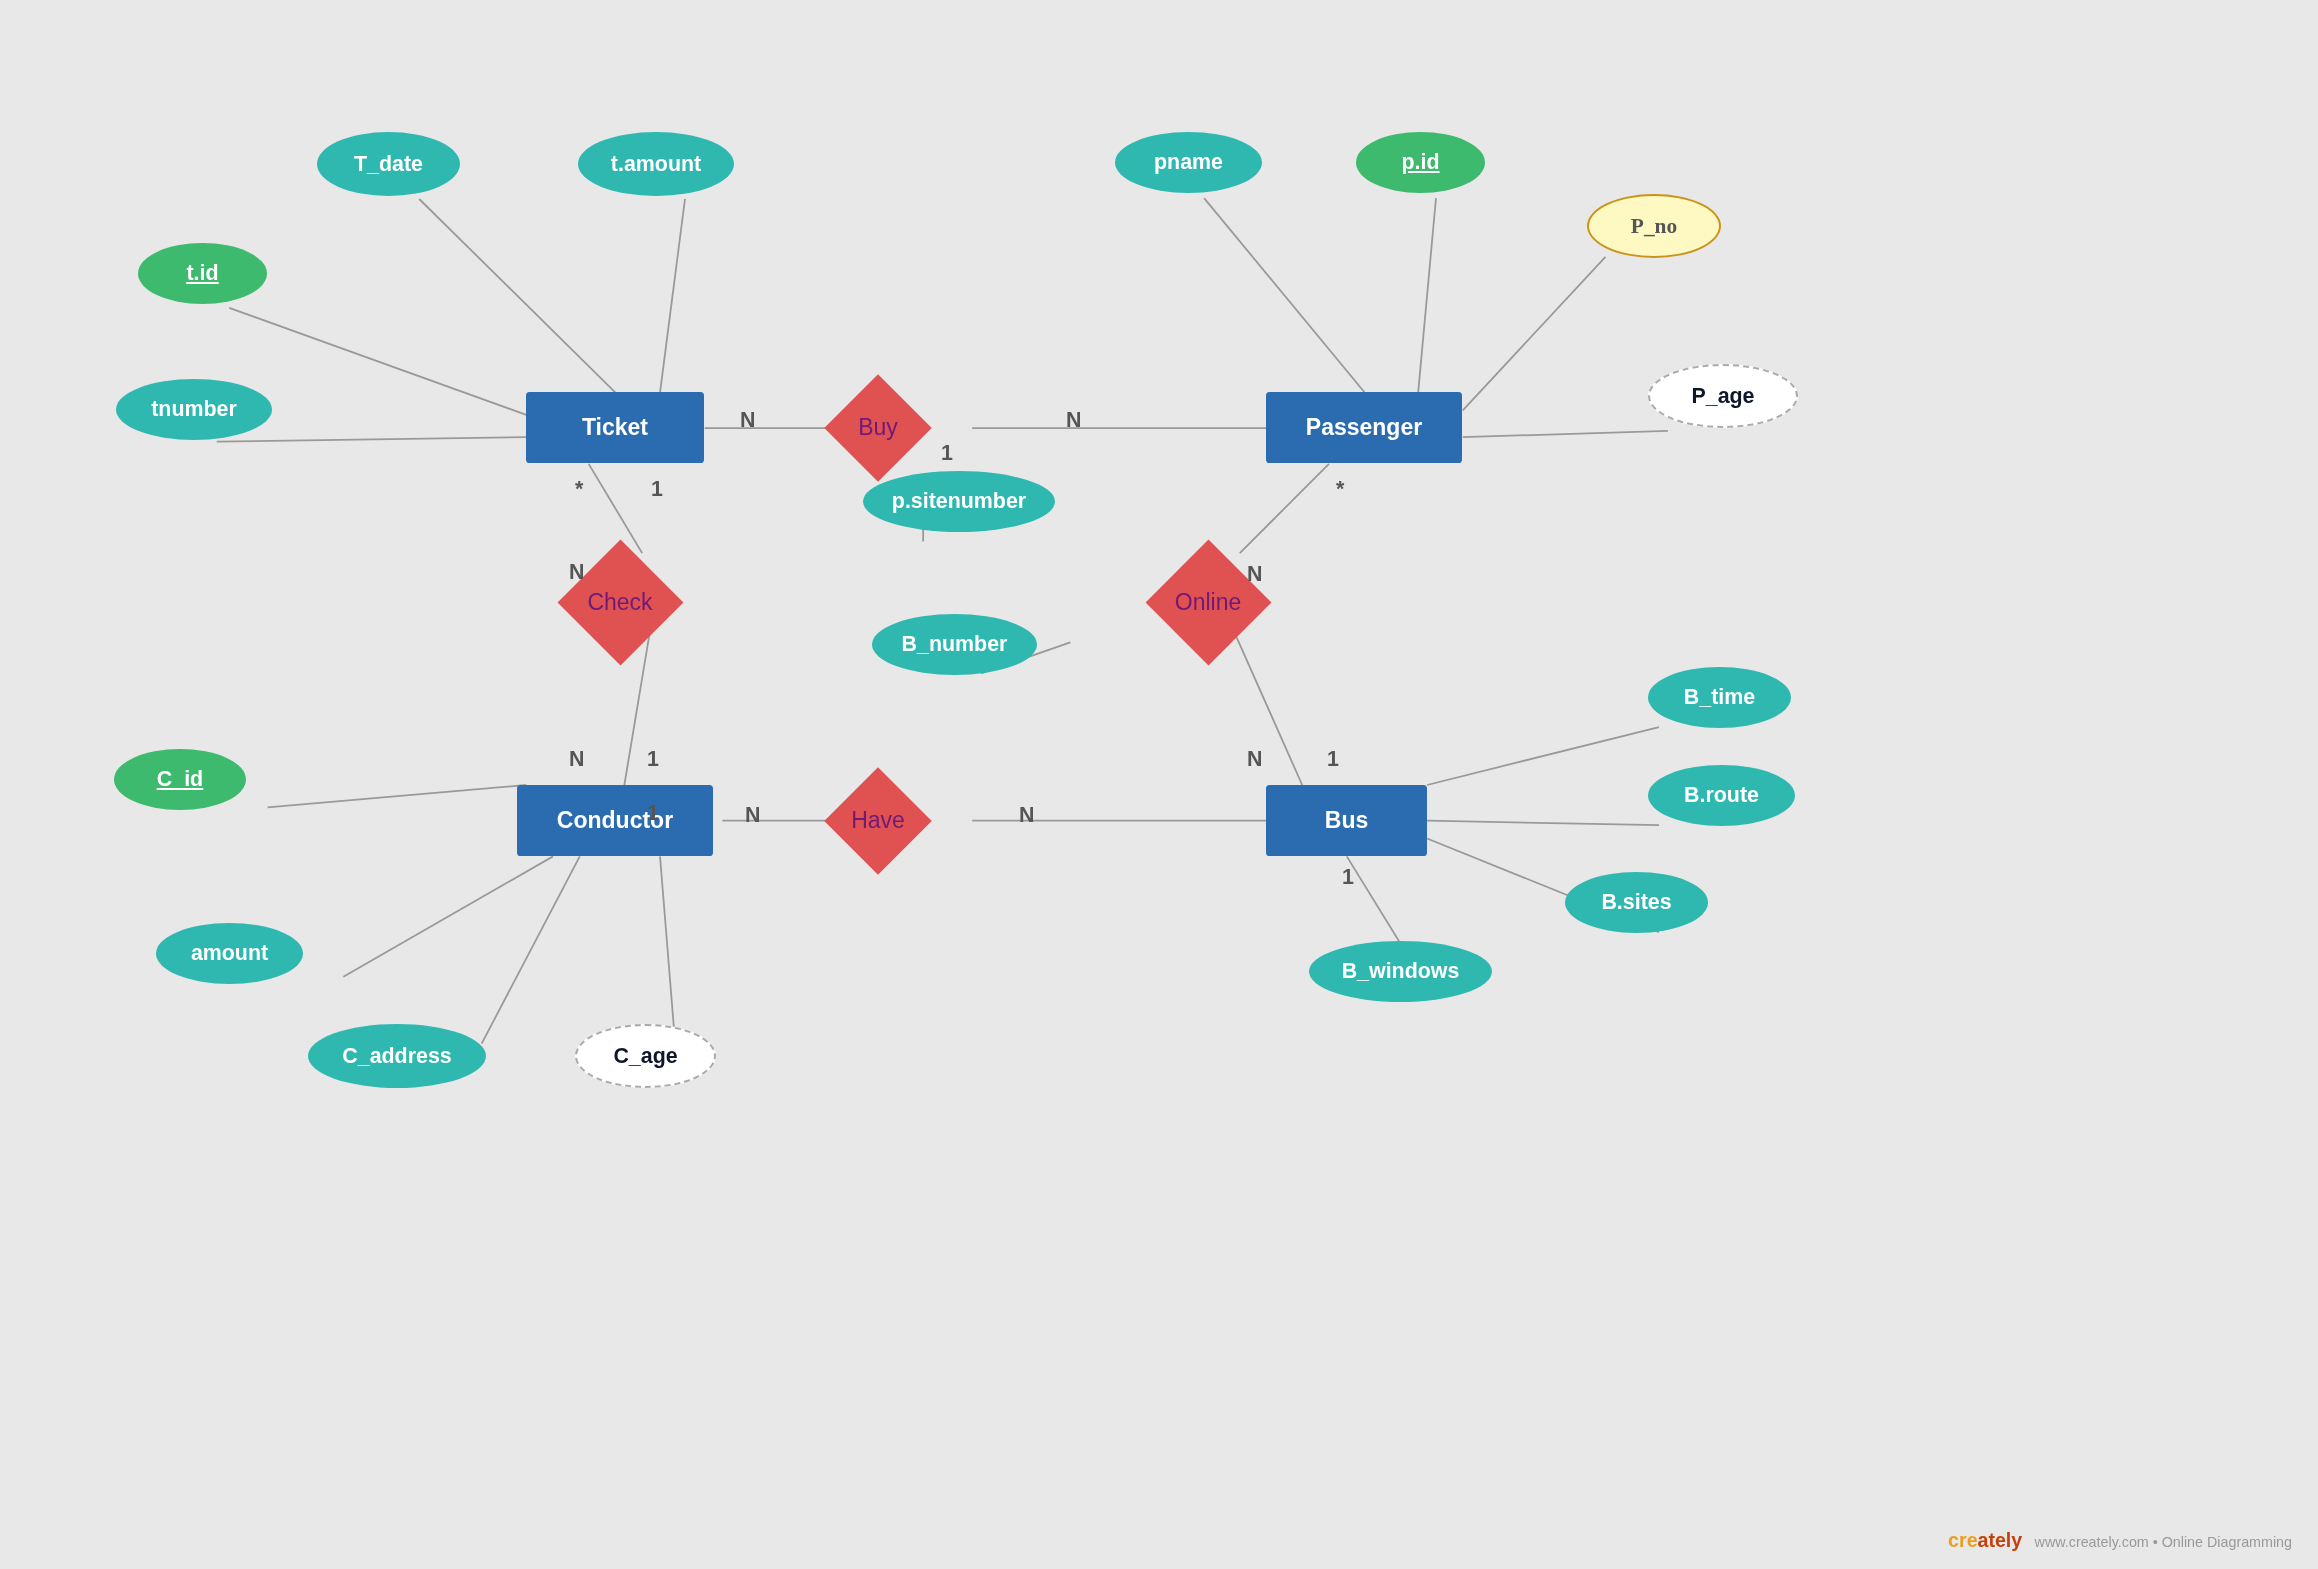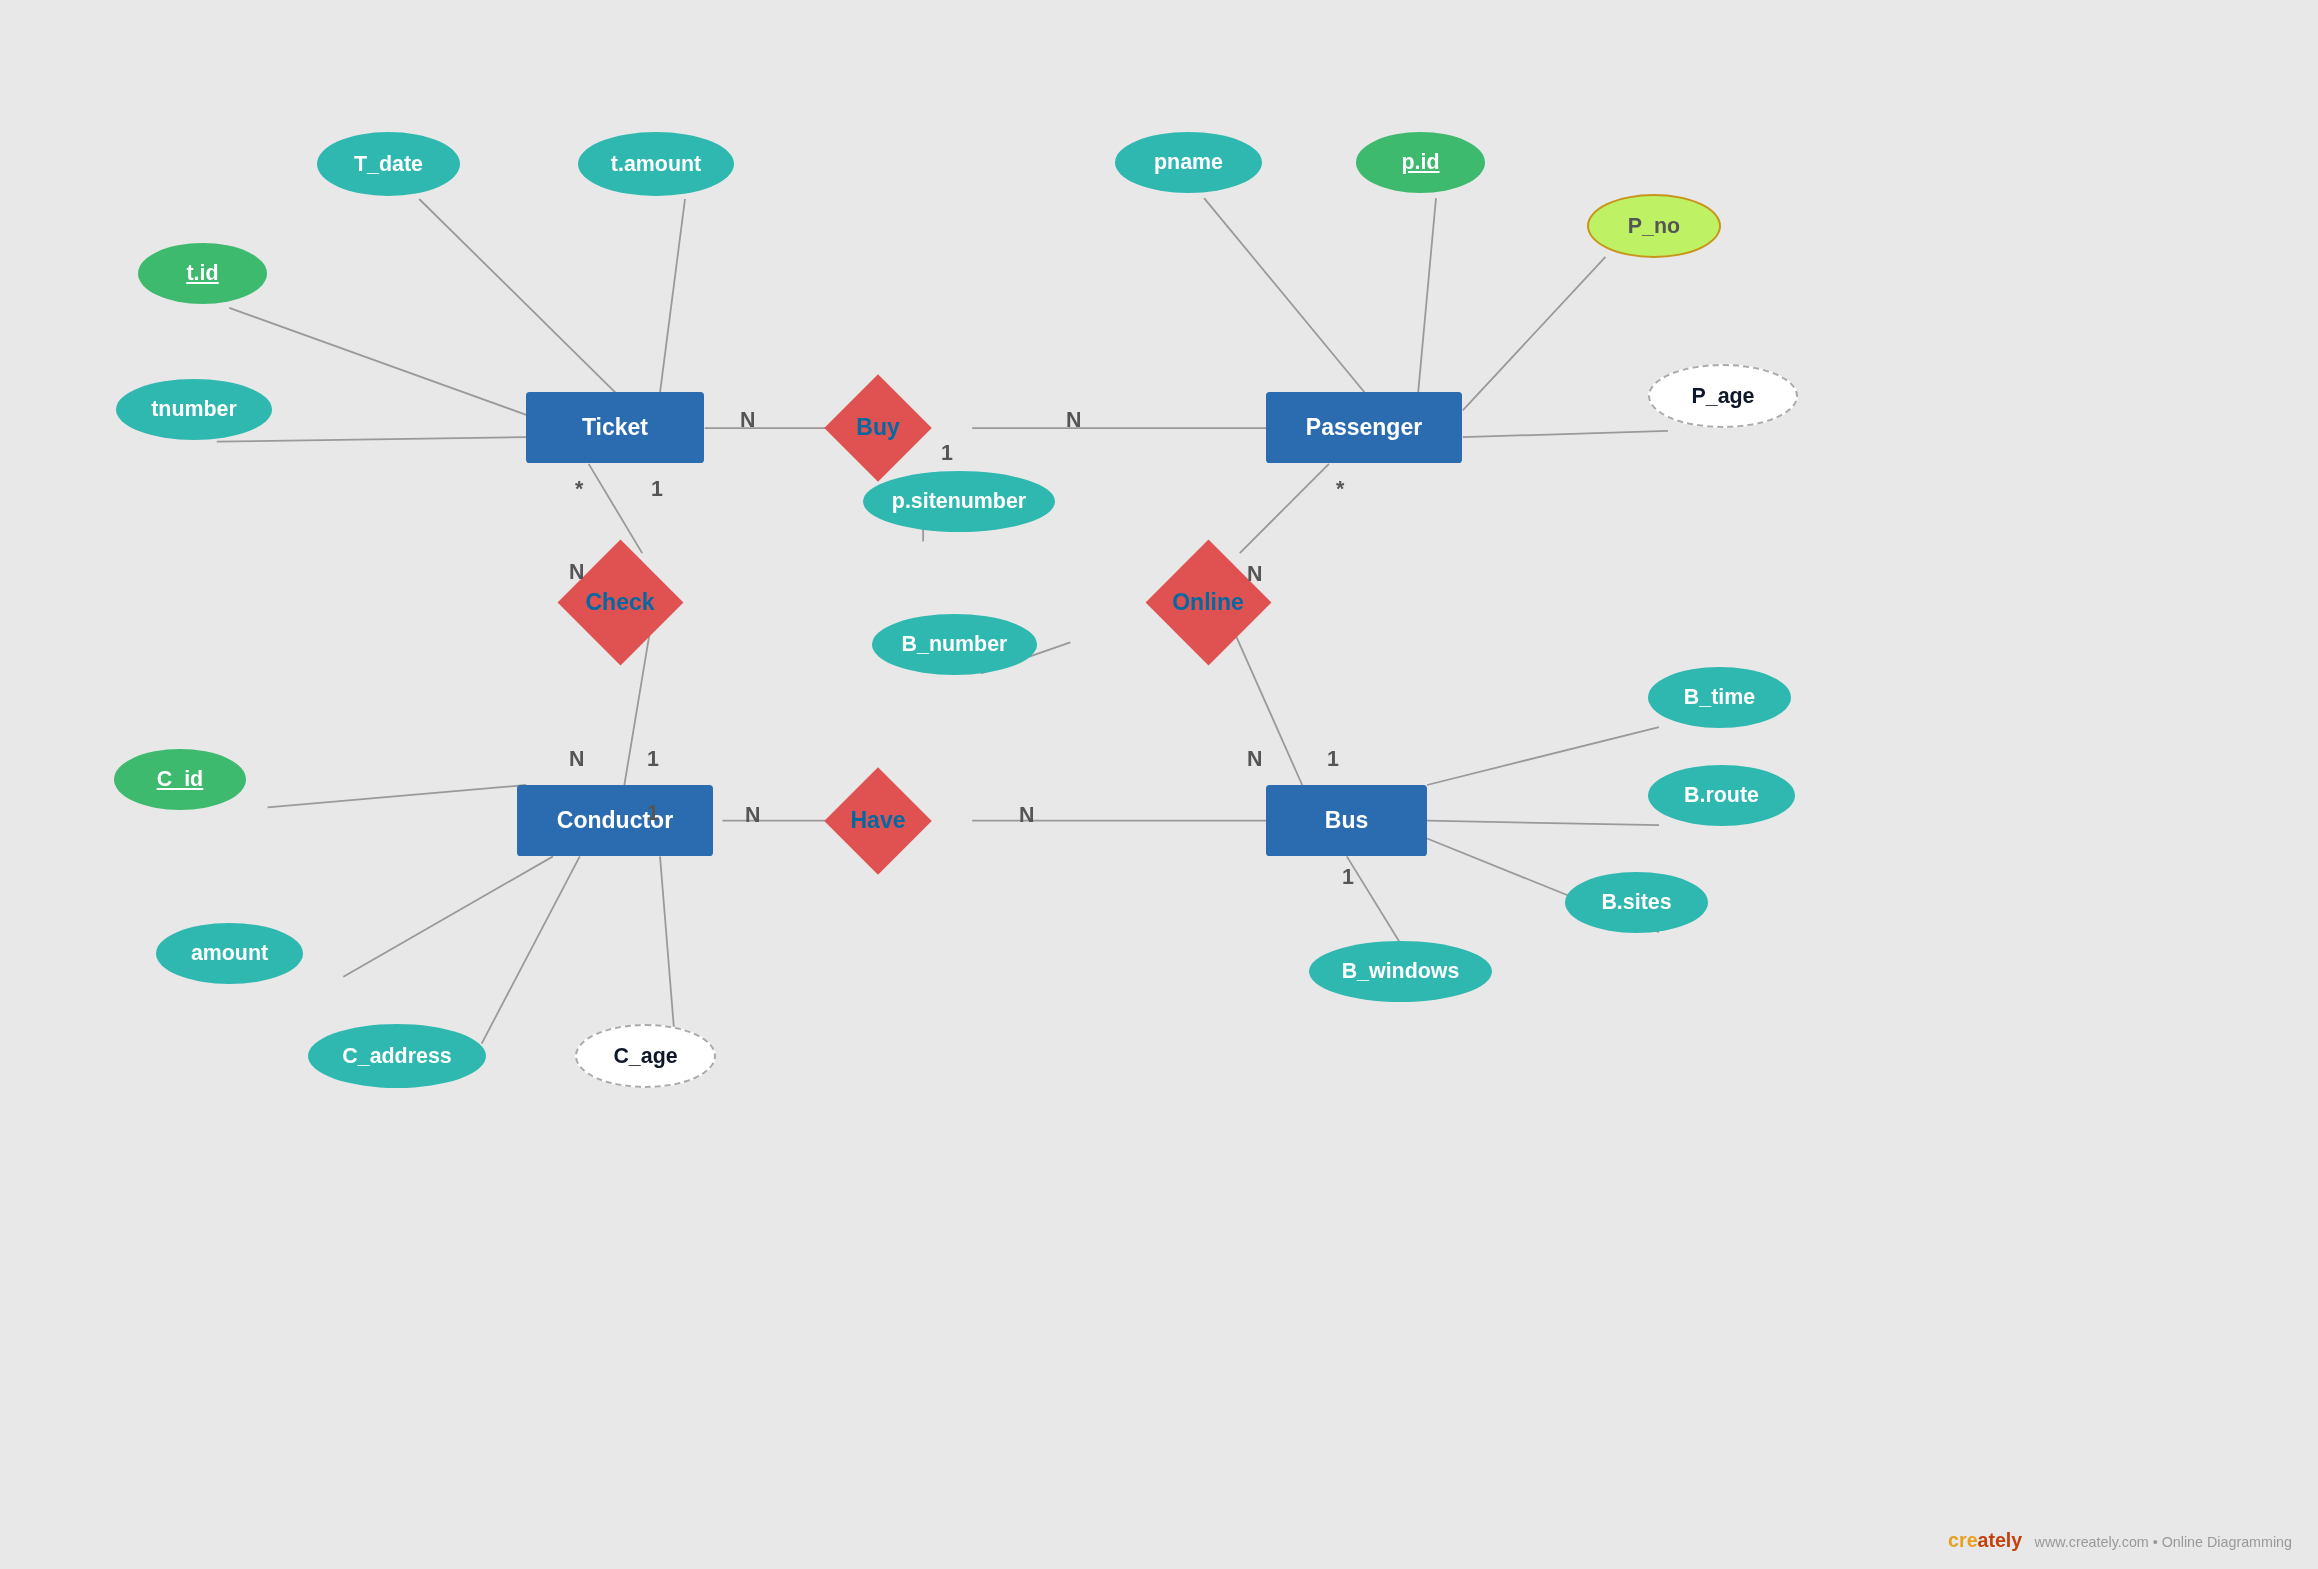--- a/index.html
+++ b/index.html
@@ -50,23 +50,23 @@
       color: white;
       font-size: 23px;
       font-weight: bold;
       transform: rotate(45deg);
       display: flex;
       align-items: center;
       justify-content: center;
     }
     .relationship-label {
       position: absolute;
-      color: #0369a1;
+      color: #701a75;
       font-size: 23px;
-      font-weight: bold;
+      font-weight: normal;
       transform: rotate(0deg);
       z-index: 11;
       pointer-events: none;
     }
     
     .attribute {
       position: absolute;
       background: #2eb8b0;
       color: white;
       font-size: 21.4px;
@@ -80,23 +80,24 @@
     .attribute.primary {
       background: #3dba6e;
       text-decoration: underline;
     }
     .attribute.dashed {
       background: white;
       color: #0f172a;
       border: 2.7px dashed #aaa;
     }
     .attribute.gold {
-      background: #bef264;
+      background: #fef9c3;
       color: #555;
       border: 2.7px solid #c8941a;
+      font-family: Liberation Serif, serif;
     }
     
     .cardinality {
       position: absolute;
       font-size: 21.4px;
       color: #555;
       font-weight: bold;
       z-index: 15;
     }
     

